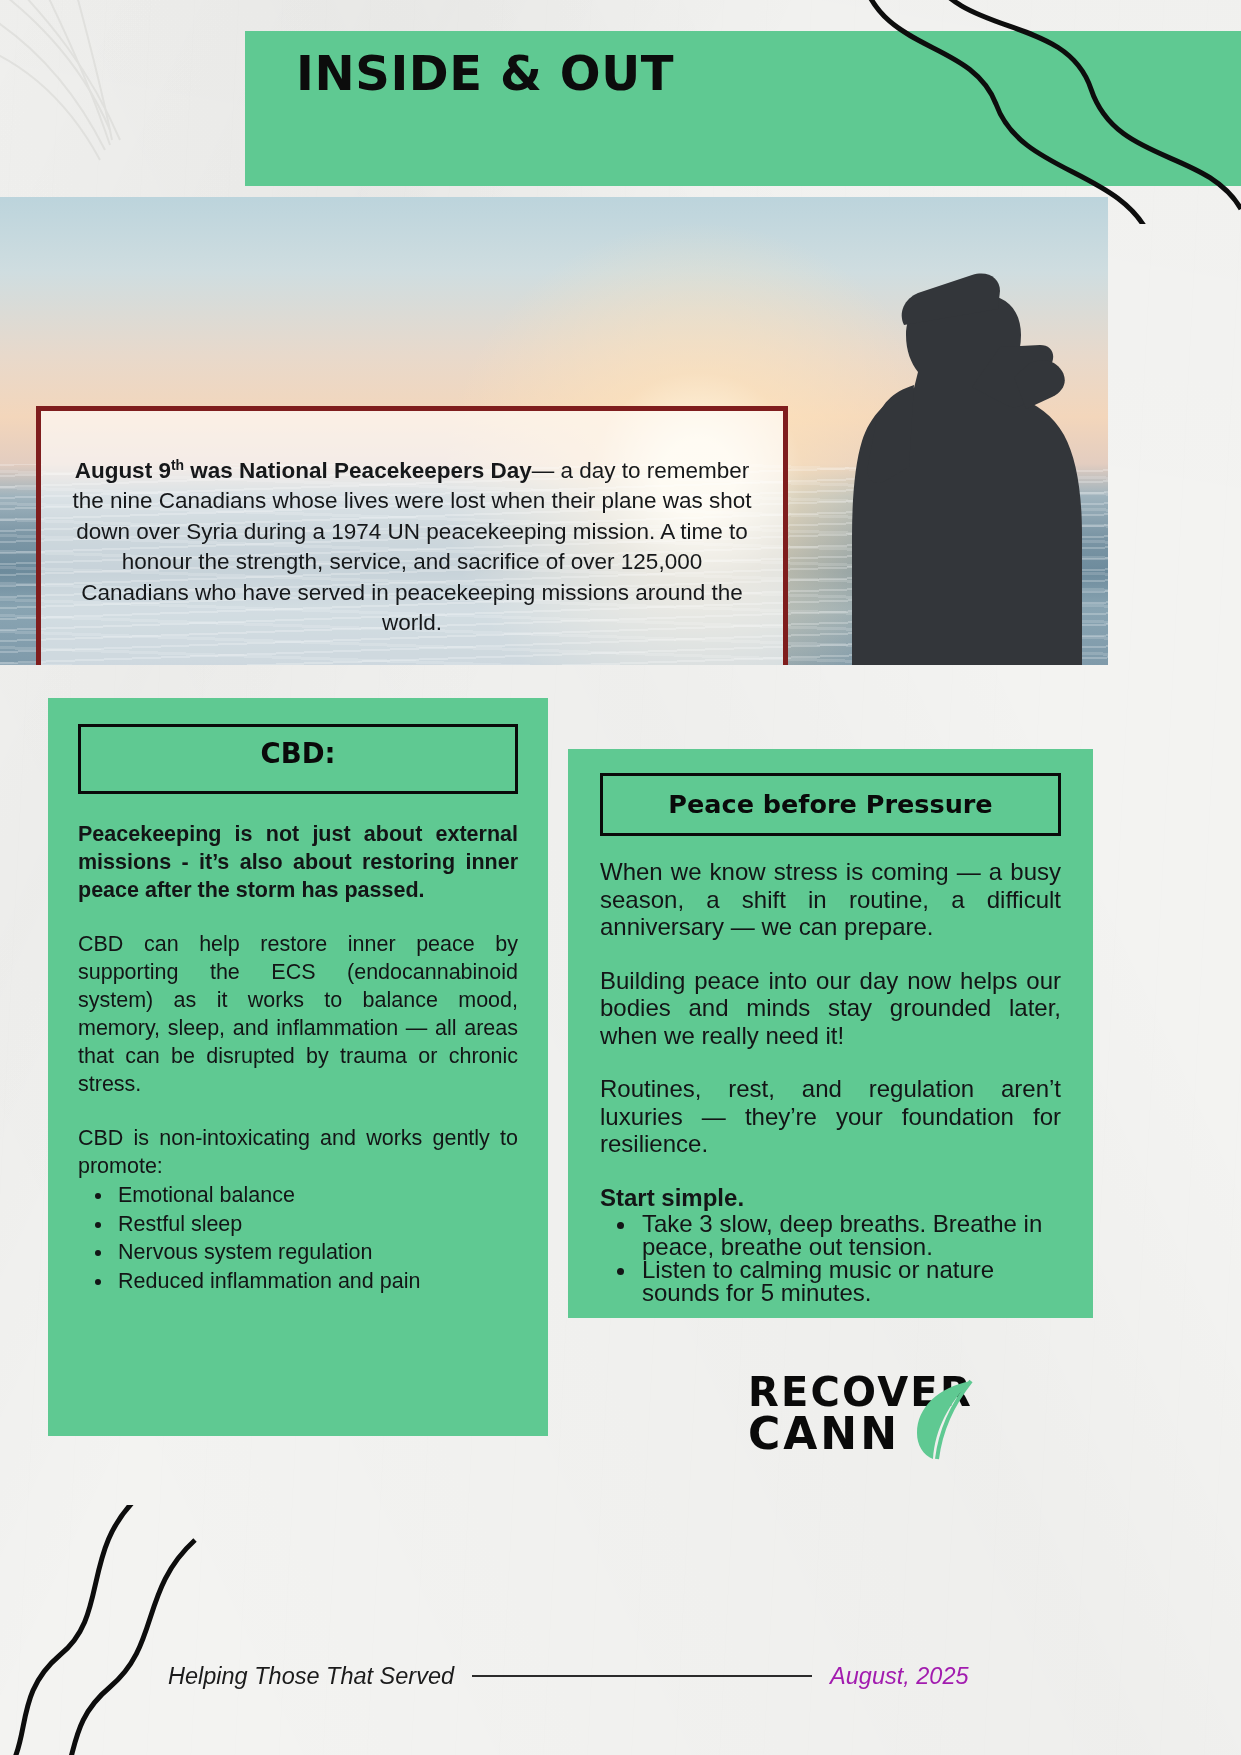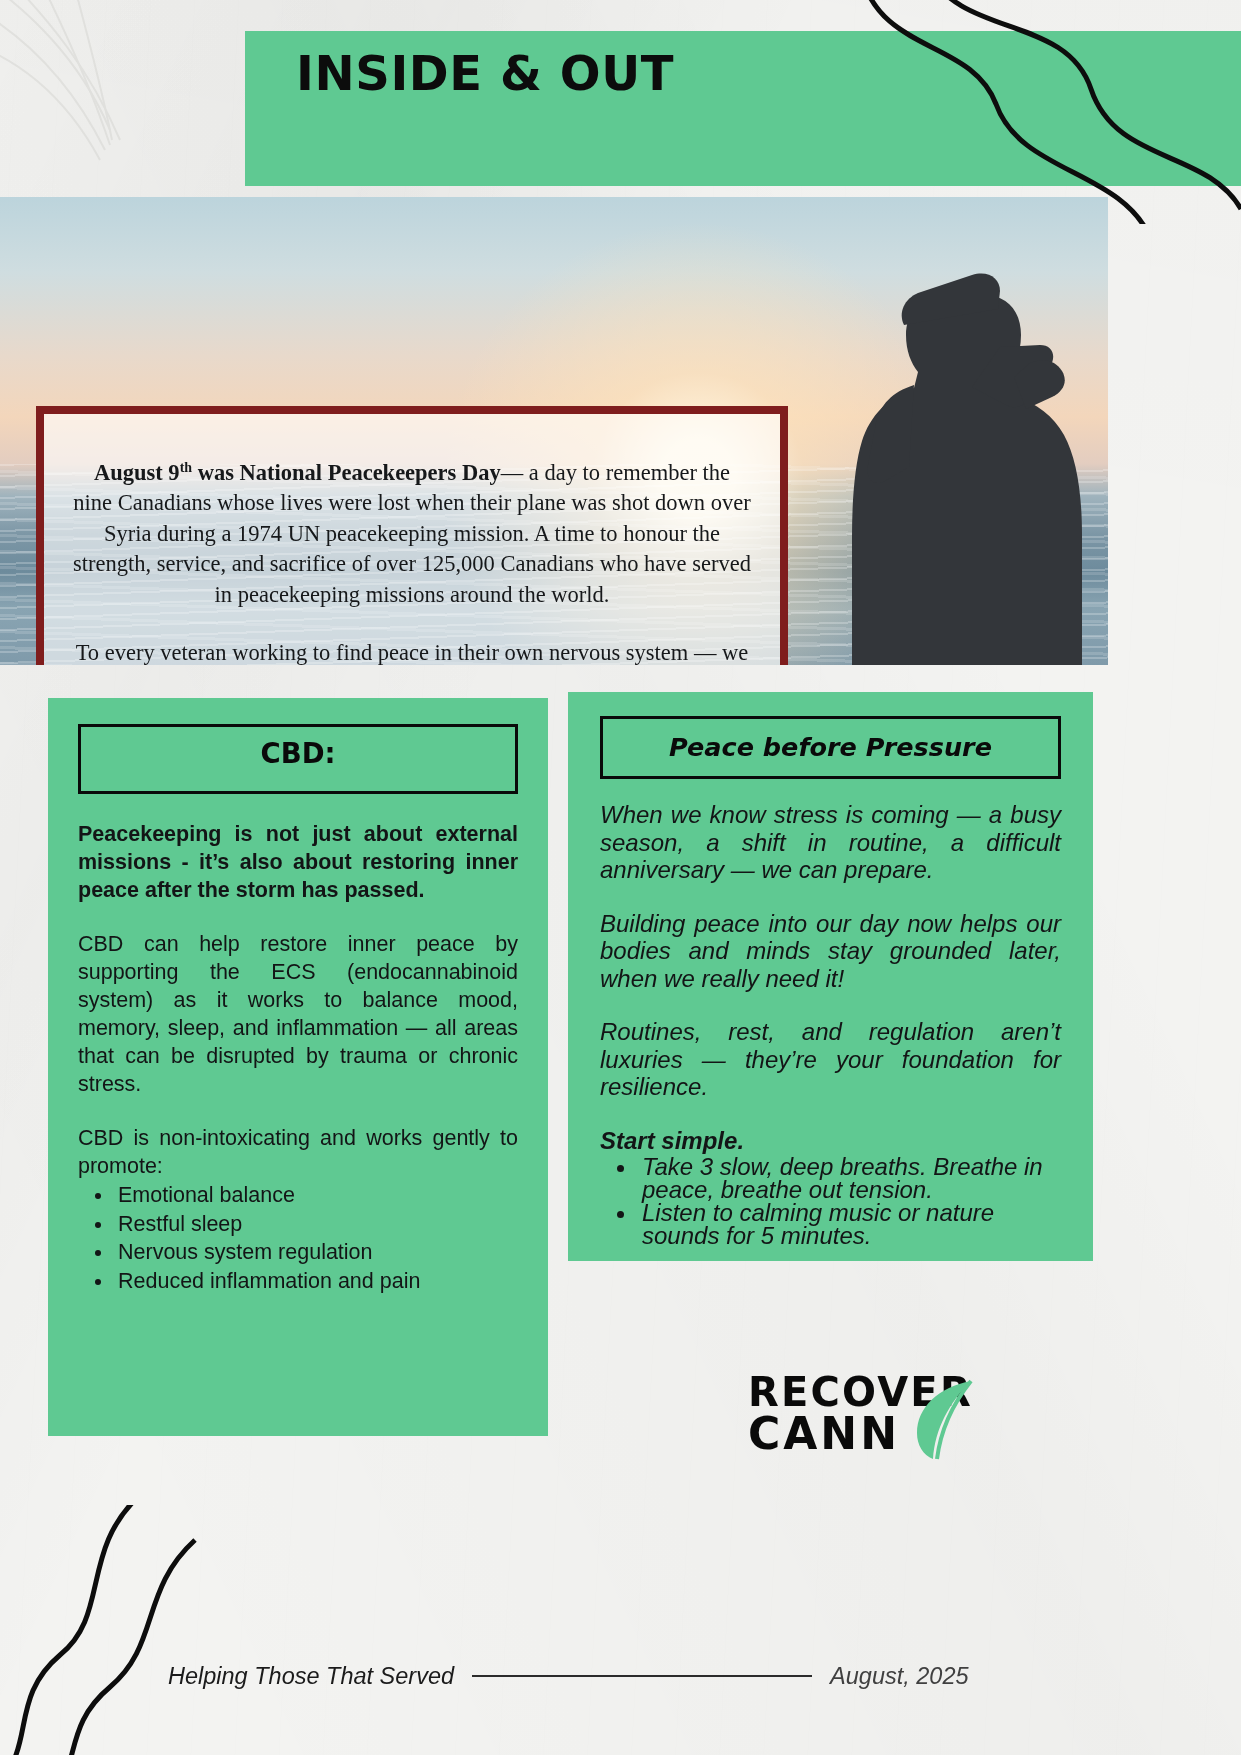--- a/index.html
+++ b/index.html
@@ -50,33 +50,33 @@
         #89a4b2 88%,
         #7f9aaa 100%);}
   .hero-waves{position:absolute;left:0;top:57%;width:100%;height:43%;
     background:
       repeating-linear-gradient(178deg, rgba(255,255,255,.28) 0 2px, rgba(255,255,255,0) 2px 11px),
       repeating-linear-gradient(2deg, rgba(255,255,255,.18) 0 3px, rgba(255,255,255,0) 3px 16px);
     opacity:.85;}
   .soldier{position:absolute;right:14px;bottom:0;width:300px;height:430px;}
   .hero-box{position:absolute;left:36px;top:209px;width:752px;height:442px;z-index:4;
     background:rgba(255,255,255,.62);
-    border:8px solid #7f1d1d;
-    box-sizing:border-box;font-family:Liberation Serif, serif;}
+    border:5px solid #7f1d1d;
+    box-sizing:border-box;}
   .hero-text{padding:38px 28px 0 28px;text-align:center;
     font-size:22.5px;line-height:30.5px;color:#16181a;}
   .hero-text p{margin:0;}
   .hero-text .gap{height:28px;}
   .hero-text b{font-weight:bold;}
   sup{font-size:.62em;vertical-align:super;}
 
   
   .panel{position:absolute;background:#5fc992;z-index:3;box-sizing:border-box;}
   .panel-left{left:48px;top:698px;width:500px;height:738px;padding:26px 30px 0 30px;}
-  .panel-right{left:568px;top:692px;width:525px;height:569px;padding:24px 32px 0 32px;font-style:italic;}
+  .panel-right{left:568px;top:749px;width:525px;height:569px;padding:24px 32px 0 32px;}
 
   .heading-box{border:3px solid #0a0a0a;box-sizing:border-box;text-align:center;
     font-family:"DejaVu Sans", sans-serif;font-weight:bold;color:#0a0a0a;}
   .heading-left{margin:0 0 26px 0;padding:9px 6px 20px 6px;font-size:27.5px;line-height:35px;}
   .heading-right{margin:0 0 22px 0;padding:12px 6px 13px 6px;font-size:25.5px;line-height:32px;}
 
   .body-txt{font-size:21.5px;line-height:28px;color:#131516;text-align:justify;}
   .body-txt p{margin:0;}
   .body-txt .spacer{height:26px;}
   .body-txt b{font-weight:bold;}
@@ -92,21 +92,21 @@
   .logo-word{font-family:"DejaVu Sans", sans-serif;font-weight:bold;
     font-size:40px;line-height:42px;letter-spacing:2.2px;color:#0a0a0a;}
   .logo-word.l2{font-size:44px;letter-spacing:3px;}
   .logo-leaf{position:absolute;right:-6px;top:6px;width:70px;height:86px;}
 
   
   .footer{position:absolute;left:0;bottom:59px;width:1187px;height:40px;z-index:5;
     display:flex;align-items:center;}
   .footer-left{margin-left:168px;font-style:italic;font-size:23.5px;color:#1b1b1b;white-space:nowrap;}
   .footer-rule{flex:0 0 auto;width:340px;height:2px;background:#2b2b2b;margin:0 18px;}
-  .footer-right{font-style:italic;font-size:23.5px;color:#404040;white-space:nowrap;}
+  .footer-right{font-style:italic;font-size:23.5px;color:#a21caf;white-space:nowrap;}
 </style>
 </head>
 <body>
 
 <div class="paper-bg"></div>
 <div class="paper-streaks"></div>
 
 <svg class="leaf-shadow" viewBox="0 0 330 300">
   <g fill="none" stroke="#cfcfcb" stroke-width="2" opacity="0.85">
     <path d="M10 0 C70 40 120 90 150 160"></path>

